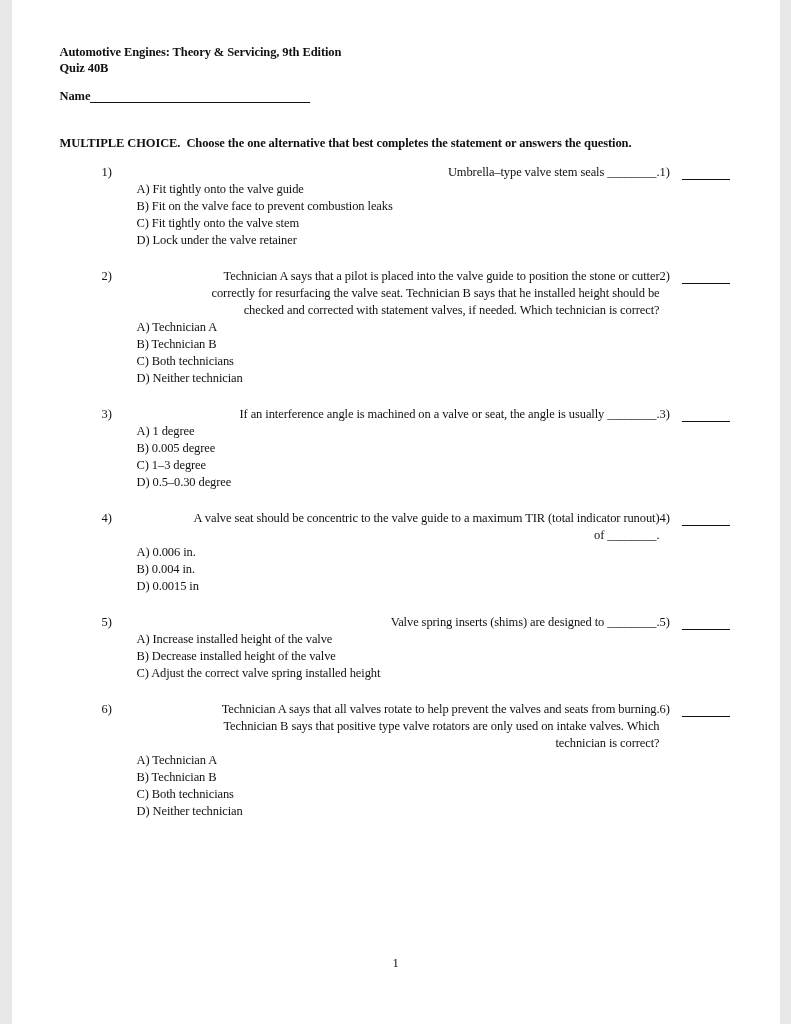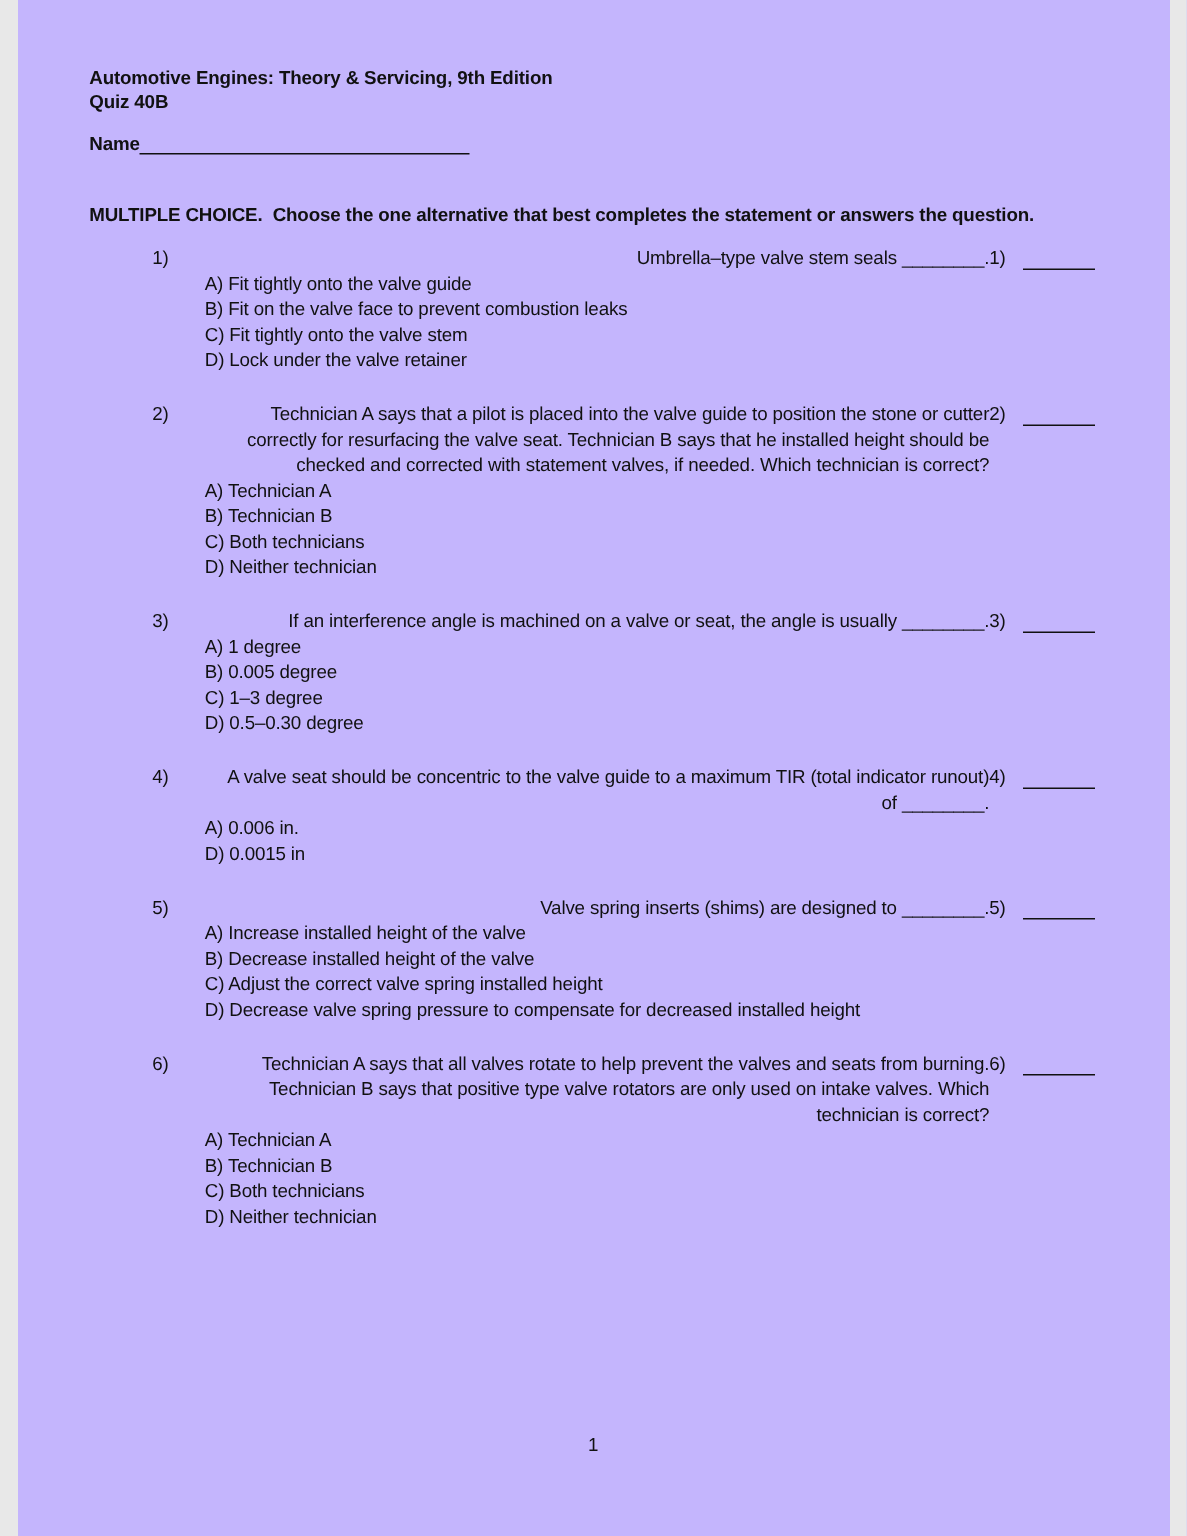--- a/index.html
+++ b/index.html
@@ -1,24 +1,24 @@
 <!DOCTYPE html>
 <html><head>
 <meta charset="utf-8">
 <style>
   html, body { margin: 0; padding: 0; background: #e8e8e8; }
   .page {
     position: relative;
     width: 768px;
     height: 1024px;
     margin: 0 auto;
-    background: #c4b5fd;
+    background: #ffffff;
     box-sizing: border-box;
     padding: 0 46px 0 48px;
-    font-family: Liberation Sans, sans-serif;
+    font-family: Liberation Serif, serif;
     font-size: 12.5px;
     line-height: 17px;
     color: #111111;
     letter-spacing: -0.1px;
     overflow: hidden;
   }
   .doc-header { margin-top: 44px; line-height: 16px; font-weight: bold; }
   .name-row { margin-top: 12px; font-weight: bold; }
   .name-line {
     display: inline-block;
@@ -141,39 +141,39 @@
 
     <div class="question">
       <div class="q-main">
         <div class="q-row">
           <span class="q-num">4)</span>
           <div class="q-text">A valve seat should be concentric to the valve guide to a maximum TIR (total indicator runout)
 of ________.</div>
         </div>
         <div class="options">
           <div class="option">A) 0.006 in.</div>
+          <div class="option">B) 0.004 in.</div>
           <div class="option">D) 0.0015 in</div>
         </div>
       </div>
       <div class="q-answer">
         <span class="ans-num">4)</span><span class="ans-line"></span>
       </div>
     </div>
 
     <div class="question">
       <div class="q-main">
         <div class="q-row">
           <span class="q-num">5)</span>
           <div class="q-text">Valve spring inserts (shims) are designed to ________.</div>
         </div>
         <div class="options">
           <div class="option">A) Increase installed height of the valve</div>
           <div class="option">B) Decrease installed height of the valve</div>
           <div class="option">C) Adjust the correct valve spring installed height</div>
-          <div class="option">D) Decrease valve spring pressure to compensate for decreased installed height</div>
         </div>
       </div>
       <div class="q-answer">
         <span class="ans-num">5)</span><span class="ans-line"></span>
       </div>
     </div>
 
     <div class="question">
       <div class="q-main">
         <div class="q-row">

